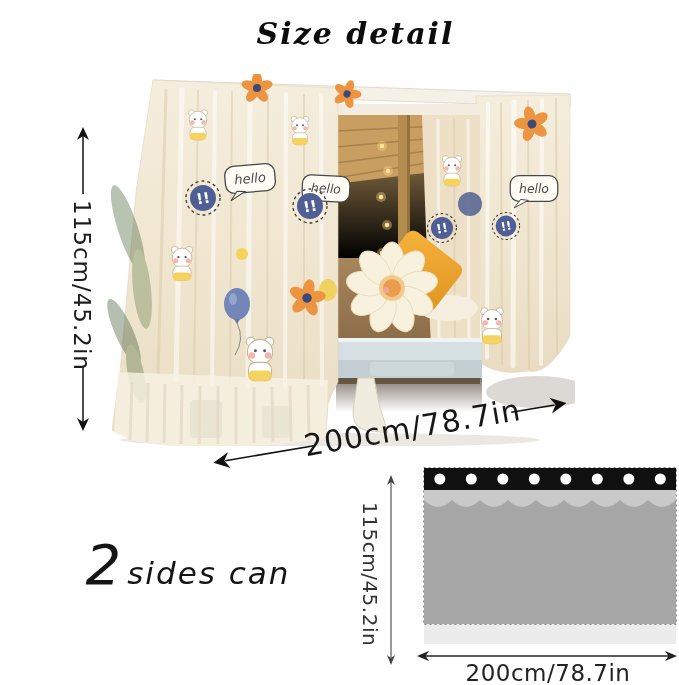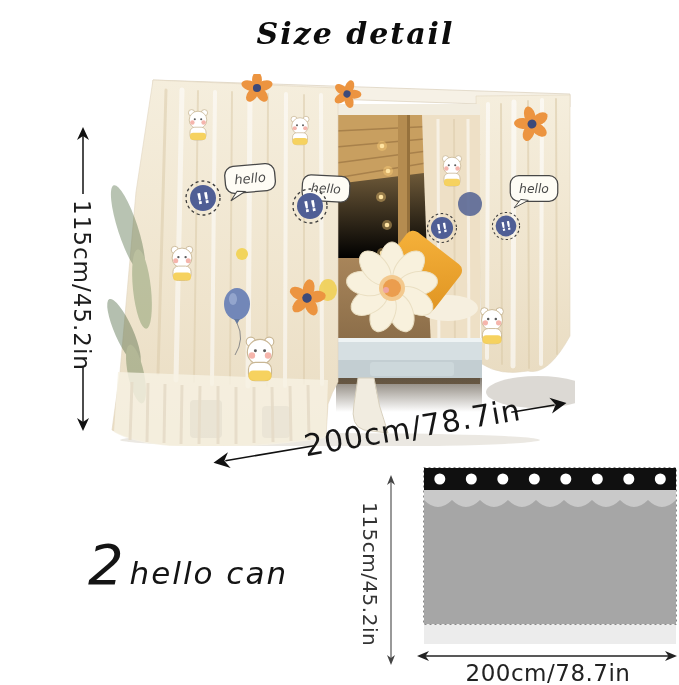--- a/index.html
+++ b/index.html
@@ -275,21 +275,21 @@
     <g transform="rotate(-9.6 184 41)">
       <path d="M6,41 L22,33 L17,41 L22,49 Z" fill="#111"></path>
       <line x1="18" y1="41" x2="108" y2="41" stroke="#111" stroke-width="1.6"></line>
       <text x="208" y="50" text-anchor="middle" font-size="30" fill="#161616" letter-spacing="1">200cm/78.7in</text>
       <line x1="308" y1="41" x2="352" y2="41" stroke="#111" stroke-width="1.6"></line>
       <path d="M364,41 L348,33 L353,41 L348,49 Z" fill="#111"></path>
     </g>
   </svg>
 
   <div class="caption">
-    <div class="line1"><span class="big">2</span><span>hello can</span></div>
+    <div class="line1"><span class="big">2</span><span>sides can</span></div>
   </div>
 
   <svg class="schematic-svg" viewBox="0 0 256 180">
     <defs>
       <linearGradient id="foldFade" x1="0" y1="0" x2="0" y2="1">
         <stop offset="0" stop-color="#ffffff" stop-opacity="0.95"></stop>
         <stop offset="0.75" stop-color="#ffffff" stop-opacity="0.9"></stop>
         <stop offset="1" stop-color="#ffffff" stop-opacity="0"></stop>
       </linearGradient>
     </defs>

